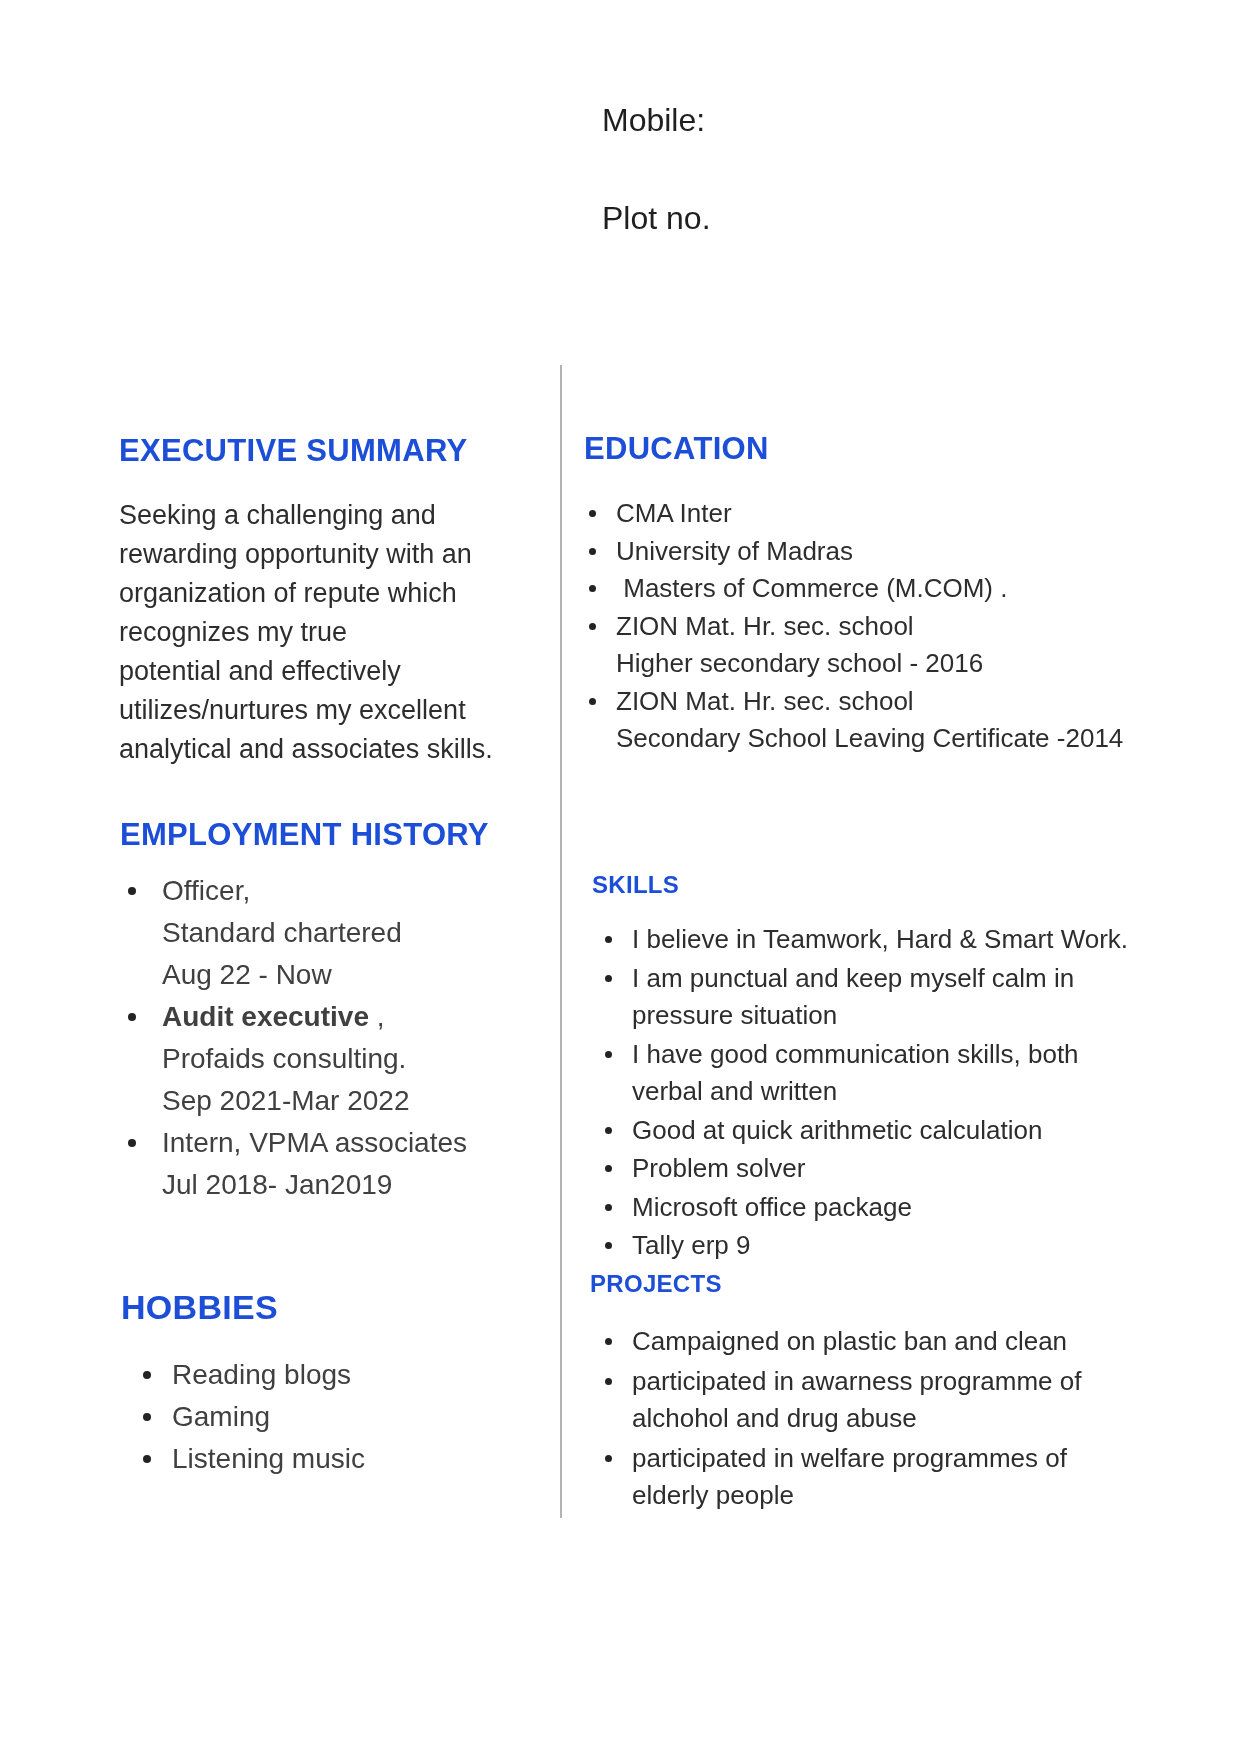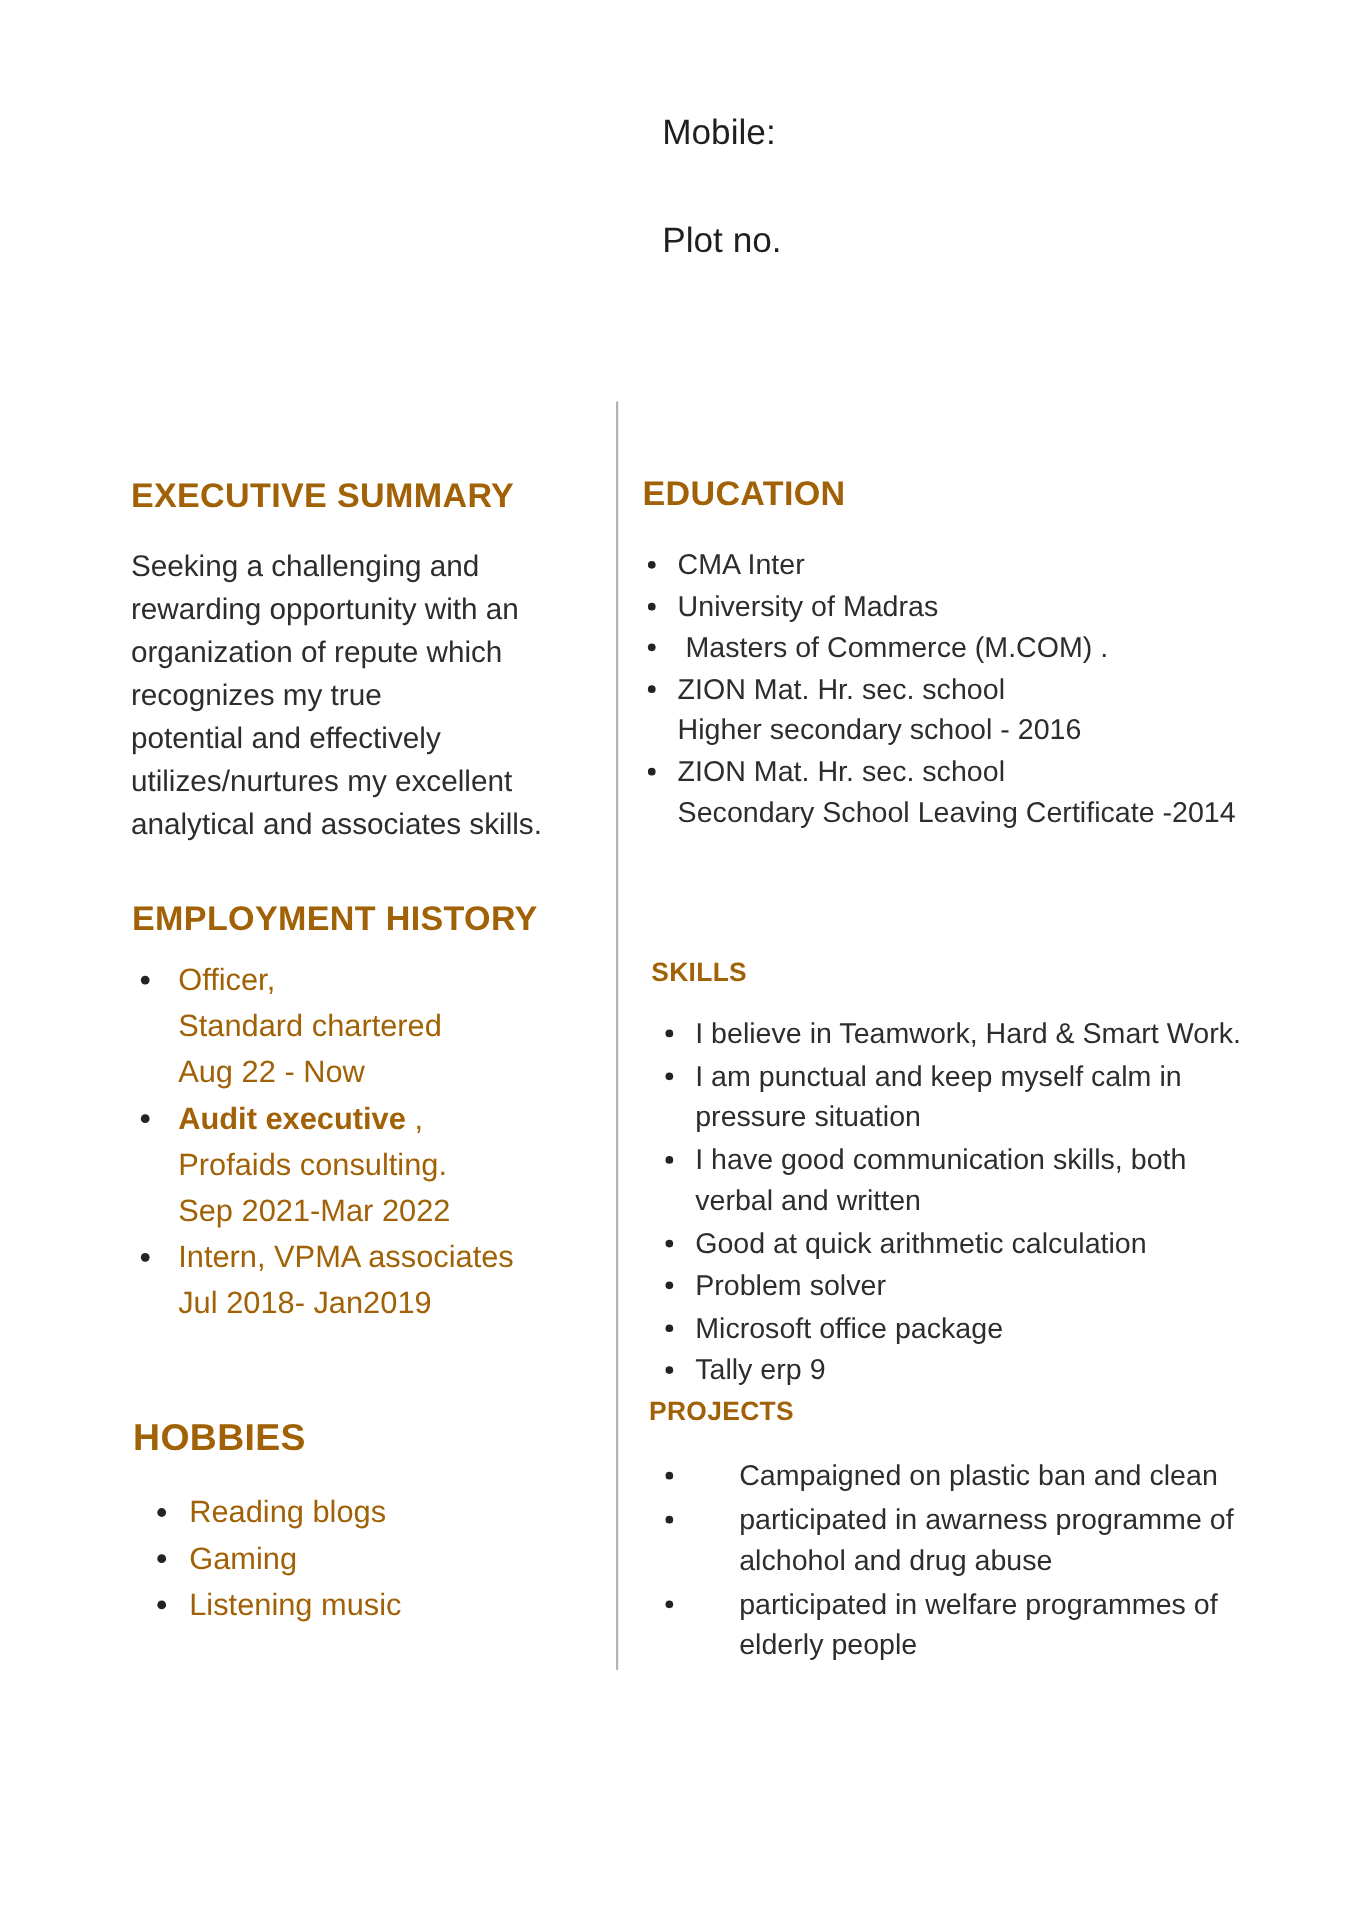--- a/index.html
+++ b/index.html
@@ -6,38 +6,38 @@
   #page{
     position:relative;
     width:1241px;
     height:1755px;
     background:#ffffff;
     font-family:"Liberation Sans","DejaVu Sans",sans-serif;
     color:#2d2d2d;
     overflow:hidden;
   }
   .abs{position:absolute;}
-  .heading{font-weight:700;color:#a16207;letter-spacing:0.3px;white-space:nowrap;}
+  .heading{font-weight:700;color:#1d4ed8;letter-spacing:0.3px;white-space:nowrap;}
   .h-big{font-size:31px;line-height:37px;}
   .h-mid{font-size:24px;line-height:34px;}
   .h-hobbies{font-size:34px;line-height:40px;}
   .header-text{font-size:32px;line-height:38px;color:#1f1f1f;white-space:nowrap;}
   .para{font-size:27px;line-height:39px;color:#2d2d2d;}
   .para .line{white-space:nowrap;}
   .list{display:block;}
   .list .li{display:flex;align-items:flex-start;}
   .li .dot{flex:0 0 auto;border-radius:50%;background:#232323;}
   .li .li-text .line{white-space:nowrap;}
-  .left-list{font-size:28px;line-height:42px;color:#a16207;}
+  .left-list{font-size:28px;line-height:42px;color:#404040;}
   .left-list .dot{width:8px;height:8px;margin-top:17px;margin-right:26px;}
   .hobby-list .dot{margin-right:21px;}
   .right-list{font-size:26px;line-height:37.5px;color:#2d2d2d;}
   .right-list .dot{width:7px;height:7px;margin-top:15px;margin-right:20px;}
   .skills-list .li{margin-bottom:1px;}
-  .projects-list .li{margin-bottom:2px;gap:40px;}
+  .projects-list .li{margin-bottom:2px;}
   .bold{font-weight:700;}
   .divider{position:absolute;width:2px;background:#b3b3b3;}
 </style>
 </head>
 <body>
 
 <div id="page">
 
   <div class="abs header-text" style="left:602px;top:101px;">Mobile:</div>
   <div class="abs header-text" style="left:602px;top:199px;">Plot no.</div>

